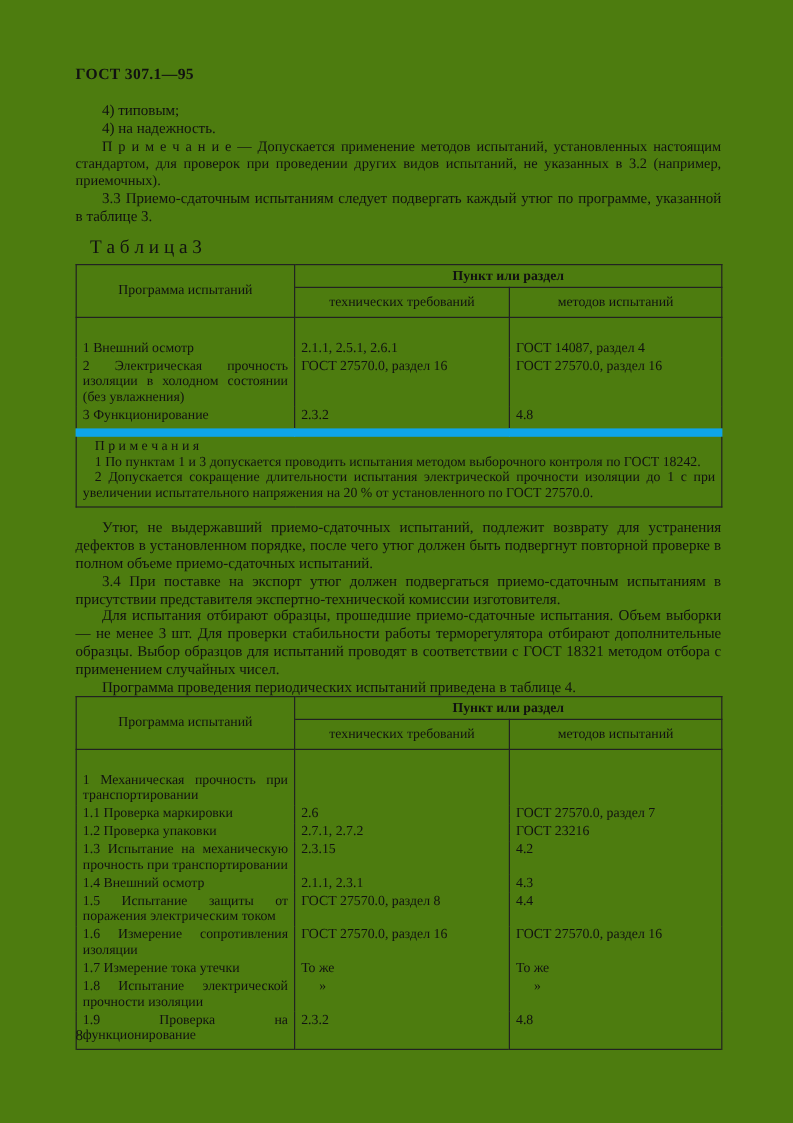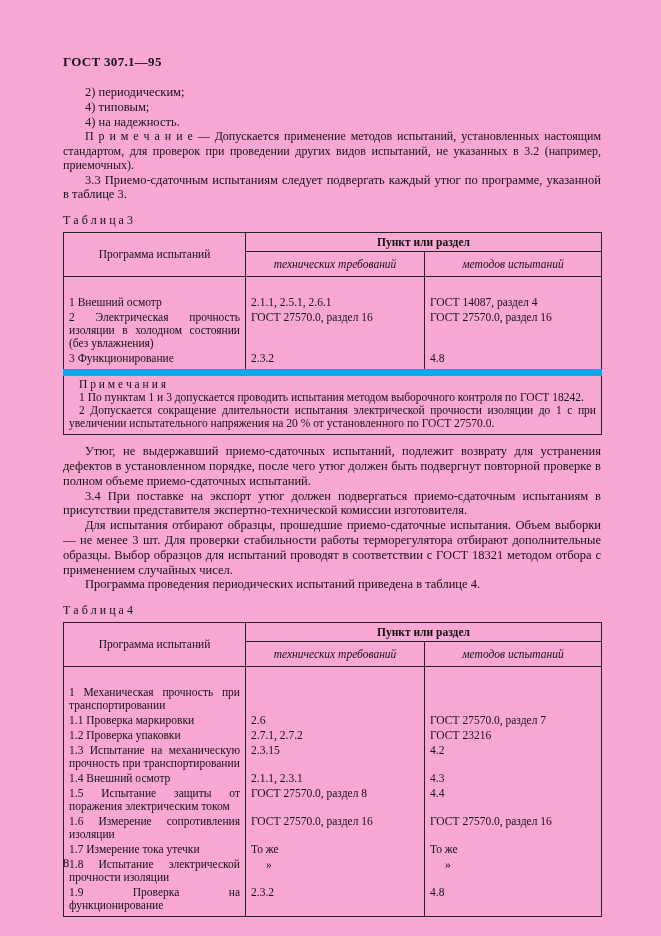--- a/index.html
+++ b/index.html
@@ -1,21 +1,21 @@
 <!DOCTYPE html>
 <html lang="ru"><head>
 <meta charset="utf-8">
 <style>
   * { box-sizing: border-box; }
   html, body { margin: 0; padding: 0; background: #ffffff; }
 
   .page {
     width: 661px;
     height: 936px;
-    background: #f9a8d4;
+    background: #4d7c0f;
     color: #111111;
     font-family: "Liberation Serif", "DejaVu Serif", serif;
     position: relative;
     padding: 54px 60px 0 63px;
     overflow: hidden;
   }
 
   .doc-header {
     font-size: 13px;
     font-weight: bold;
@@ -39,43 +39,43 @@
 
   .note-para {
     font-size: 12px;
     line-height: 14.4px;
     text-align: justify;
     text-indent: 22px;
     margin: 0;
   }
 
   .table-caption {
-    font-size: 12px;
-    margin: 11px 0 4px 0;
+    font-size: 16px;
+    margin: 11px 0 4px 12px;
   }
 
   .std-table {
     width: 100%;
     border-collapse: collapse;
     border: 1px solid #222;
     table-layout: fixed;
     font-size: 11.5px;
     line-height: 13px;
     color: #111;
   }
   .std-table th {
     border: 1px solid #222;
     font-weight: normal;
     text-align: center;
     vertical-align: middle;
     padding: 2px 4px;
     font-size: 11.5px;
   }
   .std-table thead tr.group-row th.group-cell { height: 19px; font-weight: bold; }
-  .std-table thead tr.sub-row th { height: 25px; font-style: italic; }
+  .std-table thead tr.sub-row th { height: 25px; }
   .std-table tbody td {
     border-left: 1px solid #222;
     border-right: 1px solid #222;
     vertical-align: top;
     padding: 1px 5px;
   }
   .std-table tbody tr.row-first td { padding-top: 19px; }
   .std-table tbody tr.row-last td { padding-bottom: 4px; }
   .cell-program { text-align: justify; }
   .ditto { padding-left: 20px !important; }
@@ -100,21 +100,20 @@
 </style>
 </head>
 <body>
 
 <div class="page">
 
   <div class="doc-header">ГОСТ 307.1—95</div>
 
 
   <div>
-    <div class="list-item">2) периодическим;</div>
     <div class="list-item">4) типовым;</div>
     <div class="list-item">4) на надежность.</div>
   </div>
 
   <p class="note-para">П р и м е ч а н и е — Допускается применение методов испытаний, установленных настоящим стандартом, для проверок при проведении других видов испытаний, не указанных в 3.2 (например, приемочных).</p>
 
   <p class="para indent">3.3 Приемо-сдаточным испытаниям следует подвергать каждый утюг по программе, указанной в таблице 3.</p>
 
   <div class="table-caption">Т а б л и ц а   3</div>
 
@@ -160,21 +159,20 @@
         </td>
       </tr>
     </tfoot>
   </table>
 
   <p class="para indent after-table">Утюг, не выдержавший приемо-сдаточных испытаний, подлежит возврату для устранения дефектов в установленном порядке, после чего утюг должен быть подвергнут повторной проверке в полном объеме приемо-сдаточных испытаний.</p>
   <p class="para indent">3.4 При поставке на экспорт утюг должен подвергаться приемо-сдаточным испытаниям в присутствии представителя экспертно-технической комиссии изготовителя.</p>
   <p class="para indent">Для испытания отбирают образцы, прошедшие приемо-сдаточные испытания. Объем выборки — не менее 3 шт. Для проверки стабильности работы терморегулятора отбирают дополнительные образцы. Выбор образцов для испытаний проводят в соответствии с ГОСТ 18321 методом отбора с применением случайных чисел.</p>
   <p class="para indent">Программа проведения периодических испытаний приведена в таблице 4.</p>
 
-  <div class="table-caption">Т а б л и ц а   4</div>
 
   <table class="std-table">
     <colgroup>
         <col style="width:182px">
         <col style="width:179px">
         <col style="width:177px">
       </colgroup>
     <thead>
       <tr class="group-row">
         <th rowspan="2">Программа испытаний</th>

